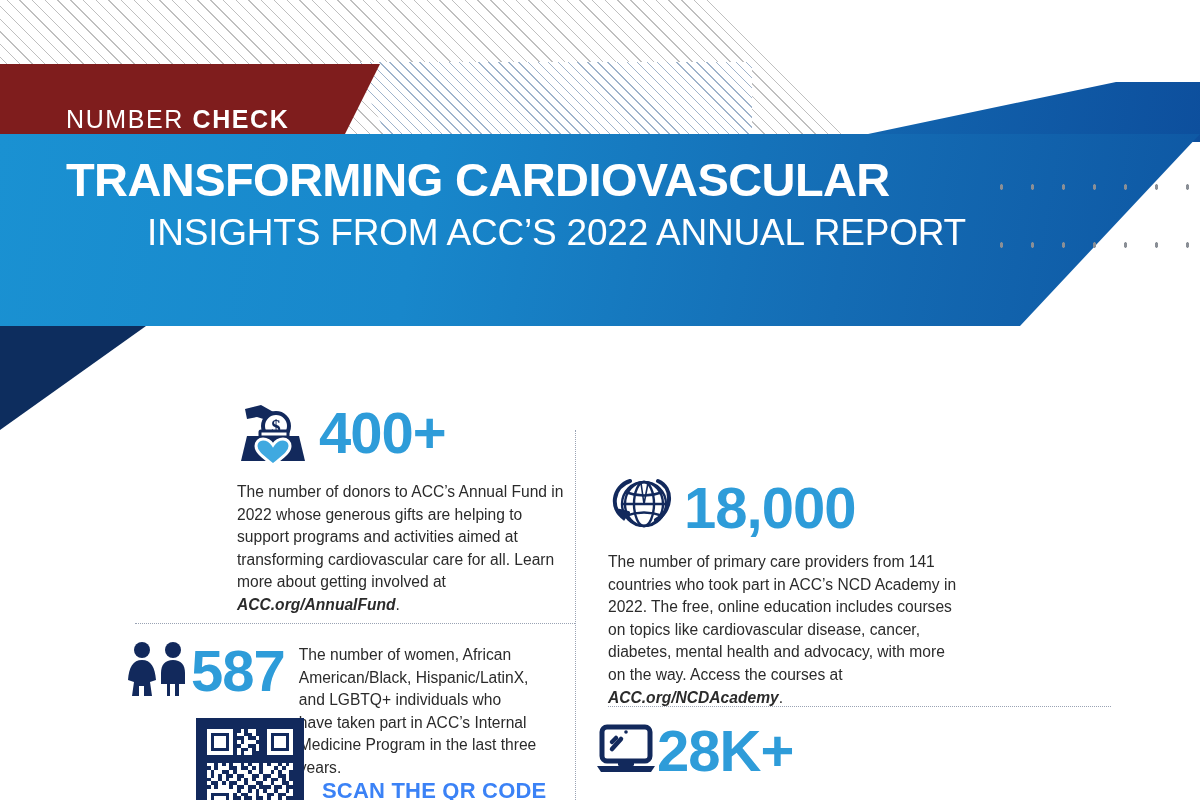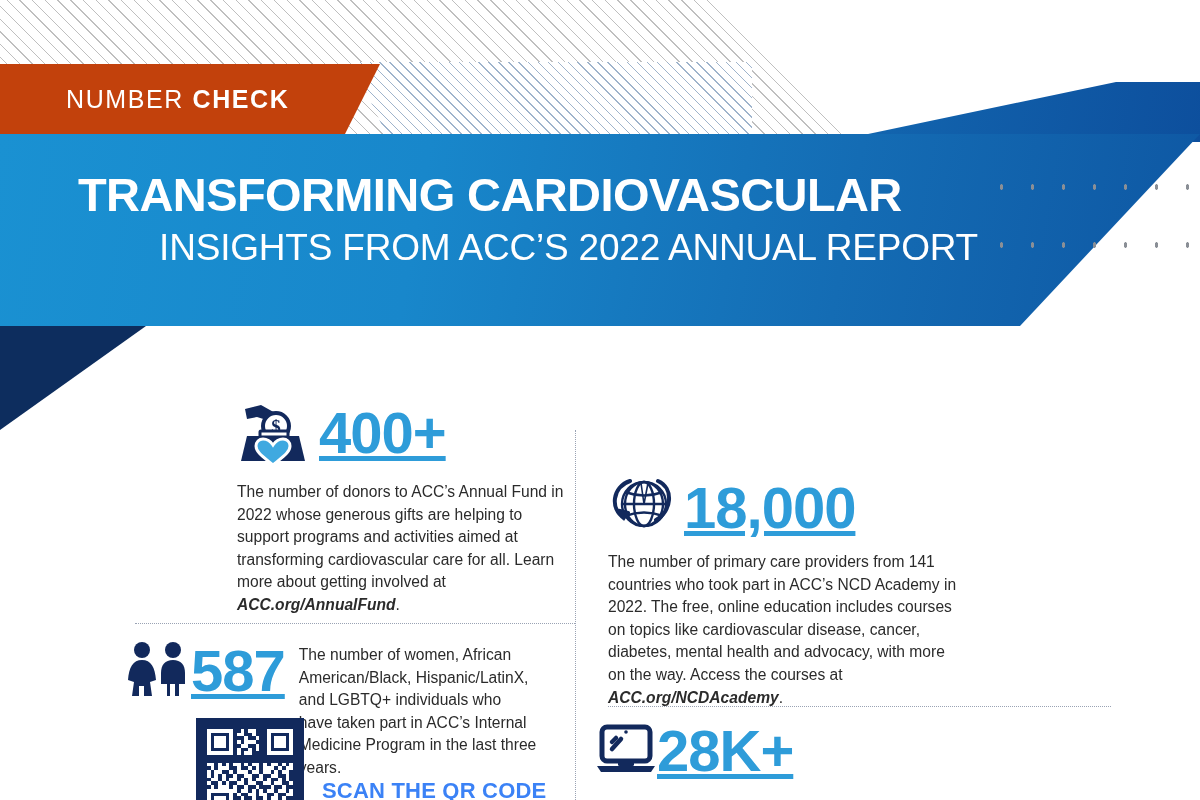--- a/index.html
+++ b/index.html
@@ -60,24 +60,24 @@
       rgba(255,255,255,0) 1px, rgba(255,255,255,0) 7px
     );
     clip-path: polygon(0px 0px, 400px 0px, 400px 72px, 34px 72px);
   }
 
   
   #number-check-tab {
     position: absolute;
     left: 0; top: 64px;
     width: 380px; height: 70px;
-    background: #c2410c;
+    background: #7f1d1d;
     clip-path: polygon(0px 0px, 380px 0px, 345px 70px, 0px 70px);
     display: flex;
-    align-items: center;
+    align-items: flex-end;
   }
   #number-check-tab .nc-text {
     margin-left: 66px;
     font-size: 25px;
     letter-spacing: 1.6px;
     color: #ffffff;
     white-space: nowrap;
     font-weight: 300;
   }
   #number-check-tab .nc-text b { font-weight: 800; }
@@ -112,23 +112,22 @@
     left: 980px; top: 152px;
     width: 220px; height: 110px;
     background-image: radial-gradient(#8a8f96 1.6px, rgba(0,0,0,0) 1.7px);
     background-size: 31px 58px;
     background-position: 6px 6px;
   }
 
   
   #headline-block {
     position: absolute;
-    left: 78px; top: 152px;
+    left: 66px; top: 152px;
     width: 900px;
-    margin-top: 15px;
   }
   .headline-1, .headline-2 {
     font-size: 47px;
     font-weight: 800;
     color: #ffffff;
     letter-spacing: -0.6px;
     line-height: 1.19;
     white-space: nowrap;
   }
   .subhead {
@@ -175,21 +174,20 @@
     display: flex;
     align-items: center;
     gap: 10px;
   }
   .big-number {
     font-size: 58px;
     font-weight: 800;
     color: #2e9cd9;
     letter-spacing: -1px;
     line-height: 1;
-    text-decoration: underline;
   }
   .stat-body {
     font-size: 15.6px;
     line-height: 1.45;
     color: #2b2b2b;
   }
   .stat-body i { font-style: italic; font-weight: 700; }
 
   
   .stat-inline { display: flex; align-items: flex-start; }

